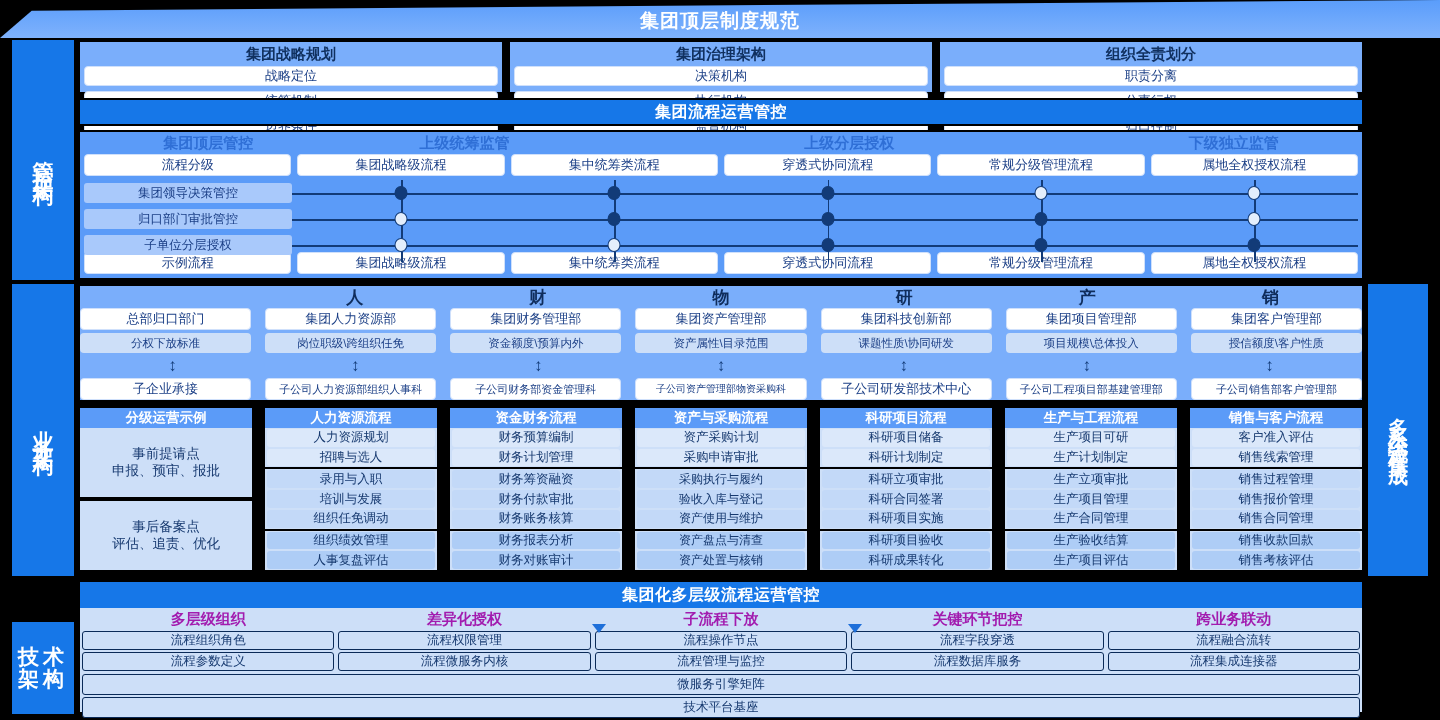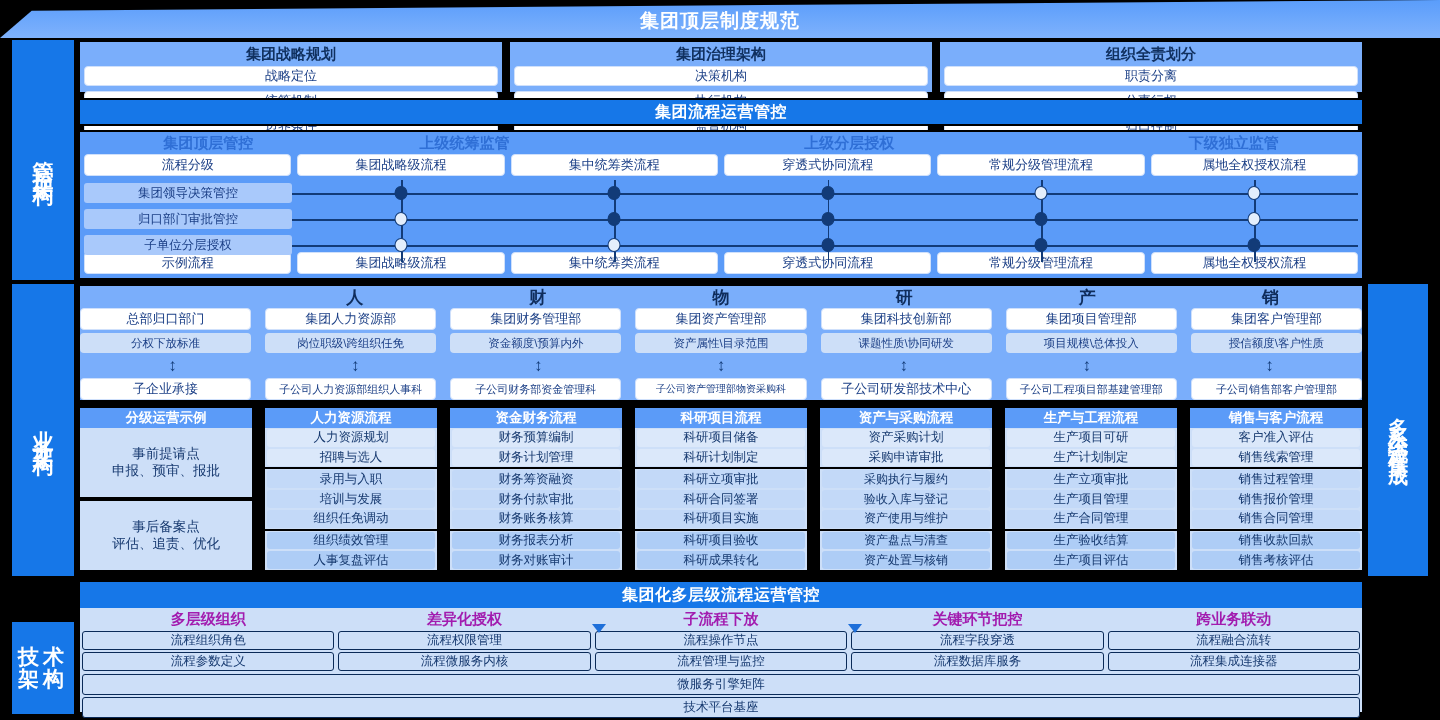--- a/index.html
+++ b/index.html
@@ -365,42 +365,42 @@
           <div class="bg-cell g1">财务计划管理</div>
           <div class="bg-group-sep"></div>
           <div class="bg-cell g2">财务筹资融资</div>
           <div class="bg-cell g2">财务付款审批</div>
           <div class="bg-cell g2">财务账务核算</div>
           <div class="bg-group-sep"></div>
           <div class="bg-cell g3">财务报表分析</div>
           <div class="bg-cell g3">财务对账审计</div>
         </div>
         <div class="bg-col" style="flex: 1 1 0%;">
+          <div class="bg-head">资产与采购流程</div>
+          <div class="bg-cell g1">资产采购计划</div>
+          <div class="bg-cell g1">采购申请审批</div>
+          <div class="bg-group-sep"></div>
+          <div class="bg-cell g2" style="font-size: 12px;">采购执行与履约</div>
+          <div class="bg-cell g2" style="font-size: 12px;">验收入库与登记</div>
+          <div class="bg-cell g2" style="font-size: 12px;">资产使用与维护</div>
+          <div class="bg-group-sep"></div>
+          <div class="bg-cell g3" style="font-size: 12px;">资产盘点与清查</div>
+          <div class="bg-cell g3" style="font-size: 12px;">资产处置与核销</div>
+        </div>
+        <div class="bg-col" style="flex: 1 1 0%;">
           <div class="bg-head">科研项目流程</div>
           <div class="bg-cell g1">科研项目储备</div>
           <div class="bg-cell g1">科研计划制定</div>
           <div class="bg-group-sep"></div>
           <div class="bg-cell g2">科研立项审批</div>
           <div class="bg-cell g2">科研合同签署</div>
           <div class="bg-cell g2">科研项目实施</div>
           <div class="bg-group-sep"></div>
           <div class="bg-cell g3">科研项目验收</div>
           <div class="bg-cell g3">科研成果转化</div>
-        </div>
-        <div class="bg-col" style="flex: 1 1 0%;">
-          <div class="bg-head">资产与采购流程</div>
-          <div class="bg-cell g1">资产采购计划</div>
-          <div class="bg-cell g1">采购申请审批</div>
-          <div class="bg-group-sep"></div>
-          <div class="bg-cell g2" style="font-size: 12px;">采购执行与履约</div>
-          <div class="bg-cell g2" style="font-size: 12px;">验收入库与登记</div>
-          <div class="bg-cell g2" style="font-size: 12px;">资产使用与维护</div>
-          <div class="bg-group-sep"></div>
-          <div class="bg-cell g3" style="font-size: 12px;">资产盘点与清查</div>
-          <div class="bg-cell g3" style="font-size: 12px;">资产处置与核销</div>
         </div>
         <div class="bg-col" style="flex: 1 1 0%;">
           <div class="bg-head">生产与工程流程</div>
           <div class="bg-cell g1">生产项目可研</div>
           <div class="bg-cell g1">生产计划制定</div>
           <div class="bg-group-sep"></div>
           <div class="bg-cell g2">生产立项审批</div>
           <div class="bg-cell g2">生产项目管理</div>
           <div class="bg-cell g2">生产合同管理</div>
           <div class="bg-group-sep"></div>

